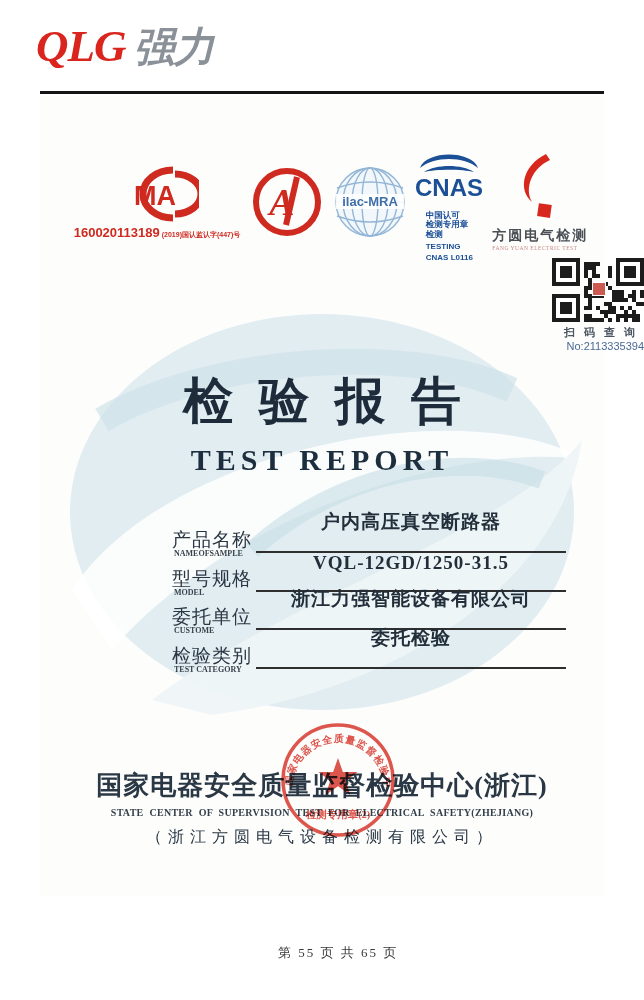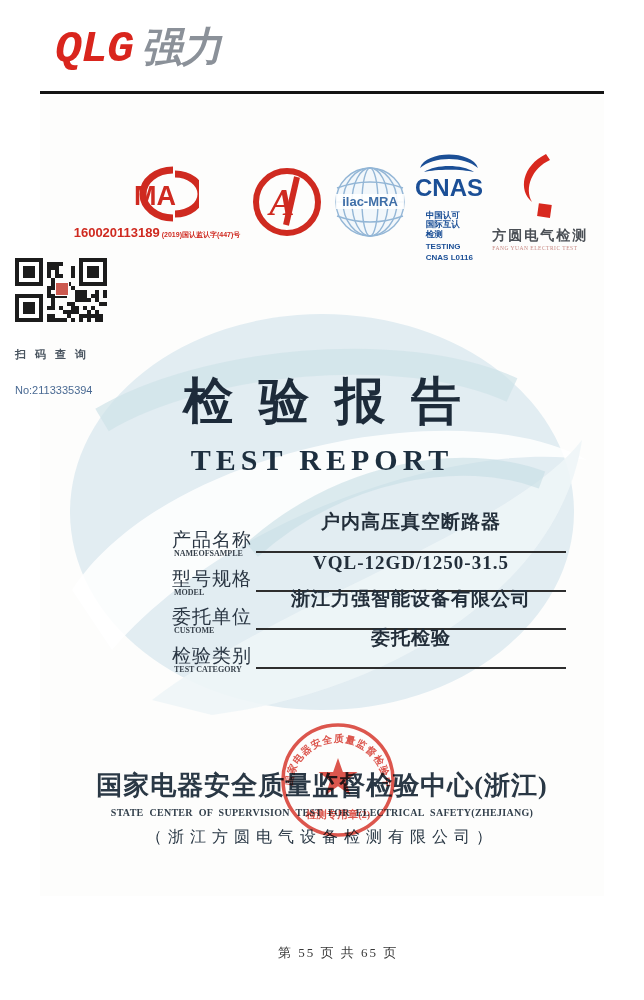--- a/index.html
+++ b/index.html
@@ -1,21 +1,21 @@
 <!DOCTYPE html>
 <html><head>
 <meta charset="utf-8">
 <style>
   html,body{margin:0;padding:0;background:#ffffff;}
   #page{position:relative;width:644px;height:1000px;background:#ffffff;overflow:hidden;
         font-family:"Liberation Serif","DejaVu Serif",serif;color:#24313e;}
 
   
-  .logo{position:absolute;left:36px;top:20px;font-family:Liberation Mono, monospace;
-        font-style:italic;font-weight:900;letter-spacing:-1px;white-space:nowrap;margin-left:19px;}
+  .logo{position:absolute;left:36px;top:20px;font-family:Liberation Serif, serif;
+        font-style:italic;font-weight:900;letter-spacing:-1px;white-space:nowrap;}
   .logo-qlg{font-size:45px;color:#d9251d;}
   .logo-cn{font-size:41px;color:#8b9199;margin-left:8px;}
   .header-rule{position:absolute;left:40px;right:40px;top:91px;height:3px;background:#141414;}
 
   
   .scanarea{position:absolute;left:40px;right:40px;top:96px;height:800px;background:#fdfdfc;}
 
   
   .watermark{position:absolute;left:42px;top:300px;pointer-events:none;}
 
@@ -29,21 +29,21 @@
   .cnas-wrap{display:flex;align-items:center;gap:7px;}
   .cnas-side{font-family:"Liberation Sans",sans-serif;color:#1b4f96;line-height:1.15;}
   .cnas-cn{font-size:8.5px;font-weight:700;}
   .cnas-en{font-size:8px;font-weight:700;margin-top:2px;}
   .fy-wrap{display:flex;align-items:center;gap:6px;}
   .fy-text{line-height:1.2;}
   .fy-cn{font-size:14px;font-weight:700;color:#4a4f55;letter-spacing:2px;white-space:nowrap;}
   .fy-en{font-size:5.5px;color:#c98a84;letter-spacing:.5px;white-space:nowrap;}
 
   
-  .qrblock{position:absolute;left:15px;right:0;top:258px;display:flex;flex-direction:column;align-items:flex-start;gap:22px;}
+  .qrblock{position:absolute;left:0;right:0;top:258px;display:flex;flex-direction:column;align-items:flex-end;}
   .qr-caption{font-size:11px;color:#4a5560;letter-spacing:9px;margin-top:3px;font-weight:700;}
   .qr-number{font-family:"Liberation Sans",sans-serif;font-size:11px;color:#4a6a93;margin-top:0px;}
 
   
   .titleblock{position:absolute;left:0;right:0;top:368px;text-align:center;}
   .title-cn{font-size:50px;font-weight:700;color:#1d2b3a;letter-spacing:.52em;margin-right:-.52em;}
   .title-en{font-size:30px;font-weight:900;color:#1d2f3f;letter-spacing:5px;margin-top:8px;}
 
   
   .fields{position:absolute;left:172px;right:78px;top:530px;}
@@ -125,21 +125,21 @@
     </div>
 
     <div class="cert cnas-wrap">
       <svg width="66" height="62" viewBox="0 0 66 62">
         <path d="M4,26 C10,8 56,8 62,26 C48,14 18,14 4,26 Z" fill="#1b4f96"></path>
         <path d="M8,30 C20,22 46,22 58,30 C46,27 20,27 8,30 Z" fill="#1b4f96"></path>
         <text x="33" y="54" font-family="Liberation Sans,sans-serif" font-size="24" font-weight="900" fill="#1b4f96" text-anchor="middle">CNAS</text>
       </svg>
       <div class="cnas-side">
         <div class="cnas-cn">中国认可</div>
-        <div class="cnas-cn">国际互认</div>
+        <div class="cnas-cn">检测专用章</div>
         <div class="cnas-cn">检测</div>
         <div class="cnas-en">TESTING</div>
         <div class="cnas-en">CNAS L0116</div>
       </div>
     </div>
 
     <div class="cert fy-wrap">
       <svg width="48" height="70" viewBox="0 0 48 70">
         <path d="M30,2 C6,14 2,38 16,50 C8,36 16,16 34,8 Z" fill="#d8281e"></path>
         <rect x="22" y="52" width="13" height="13" fill="#d8281e" transform="rotate(8 28 58)"></rect>

